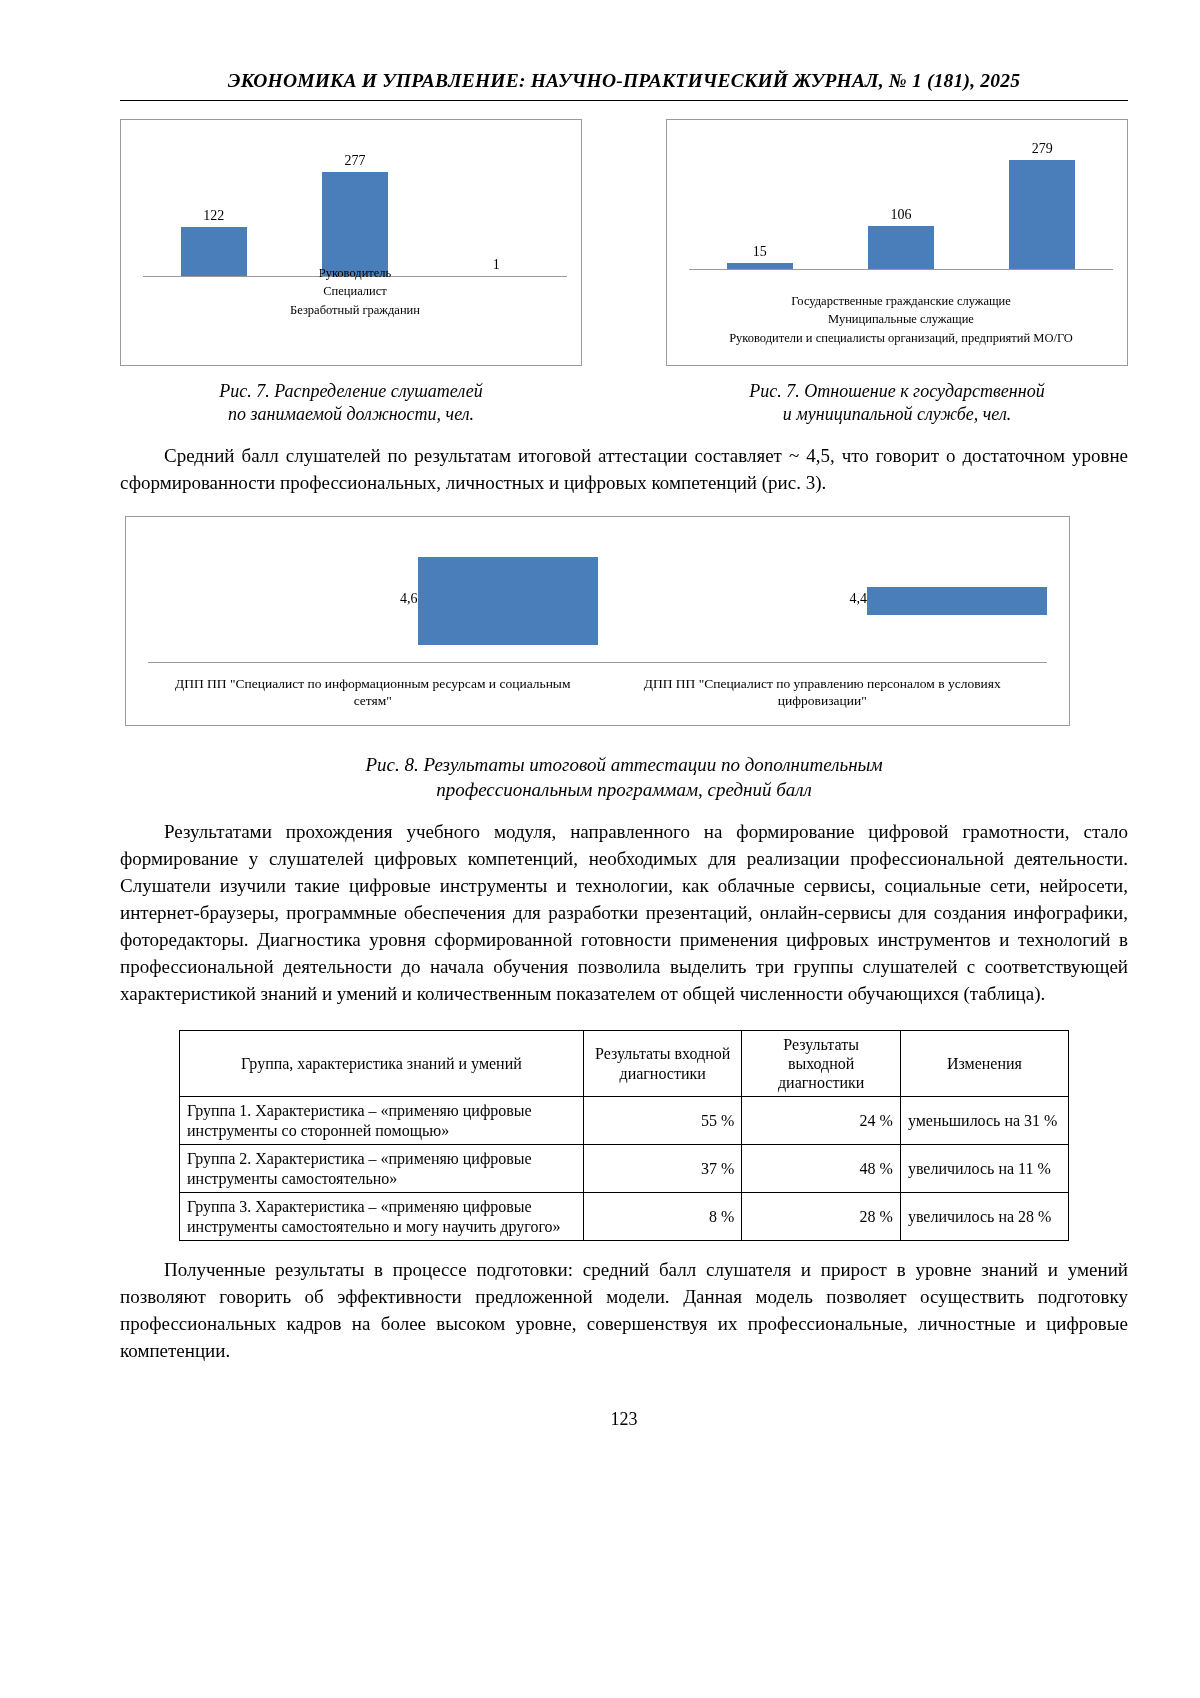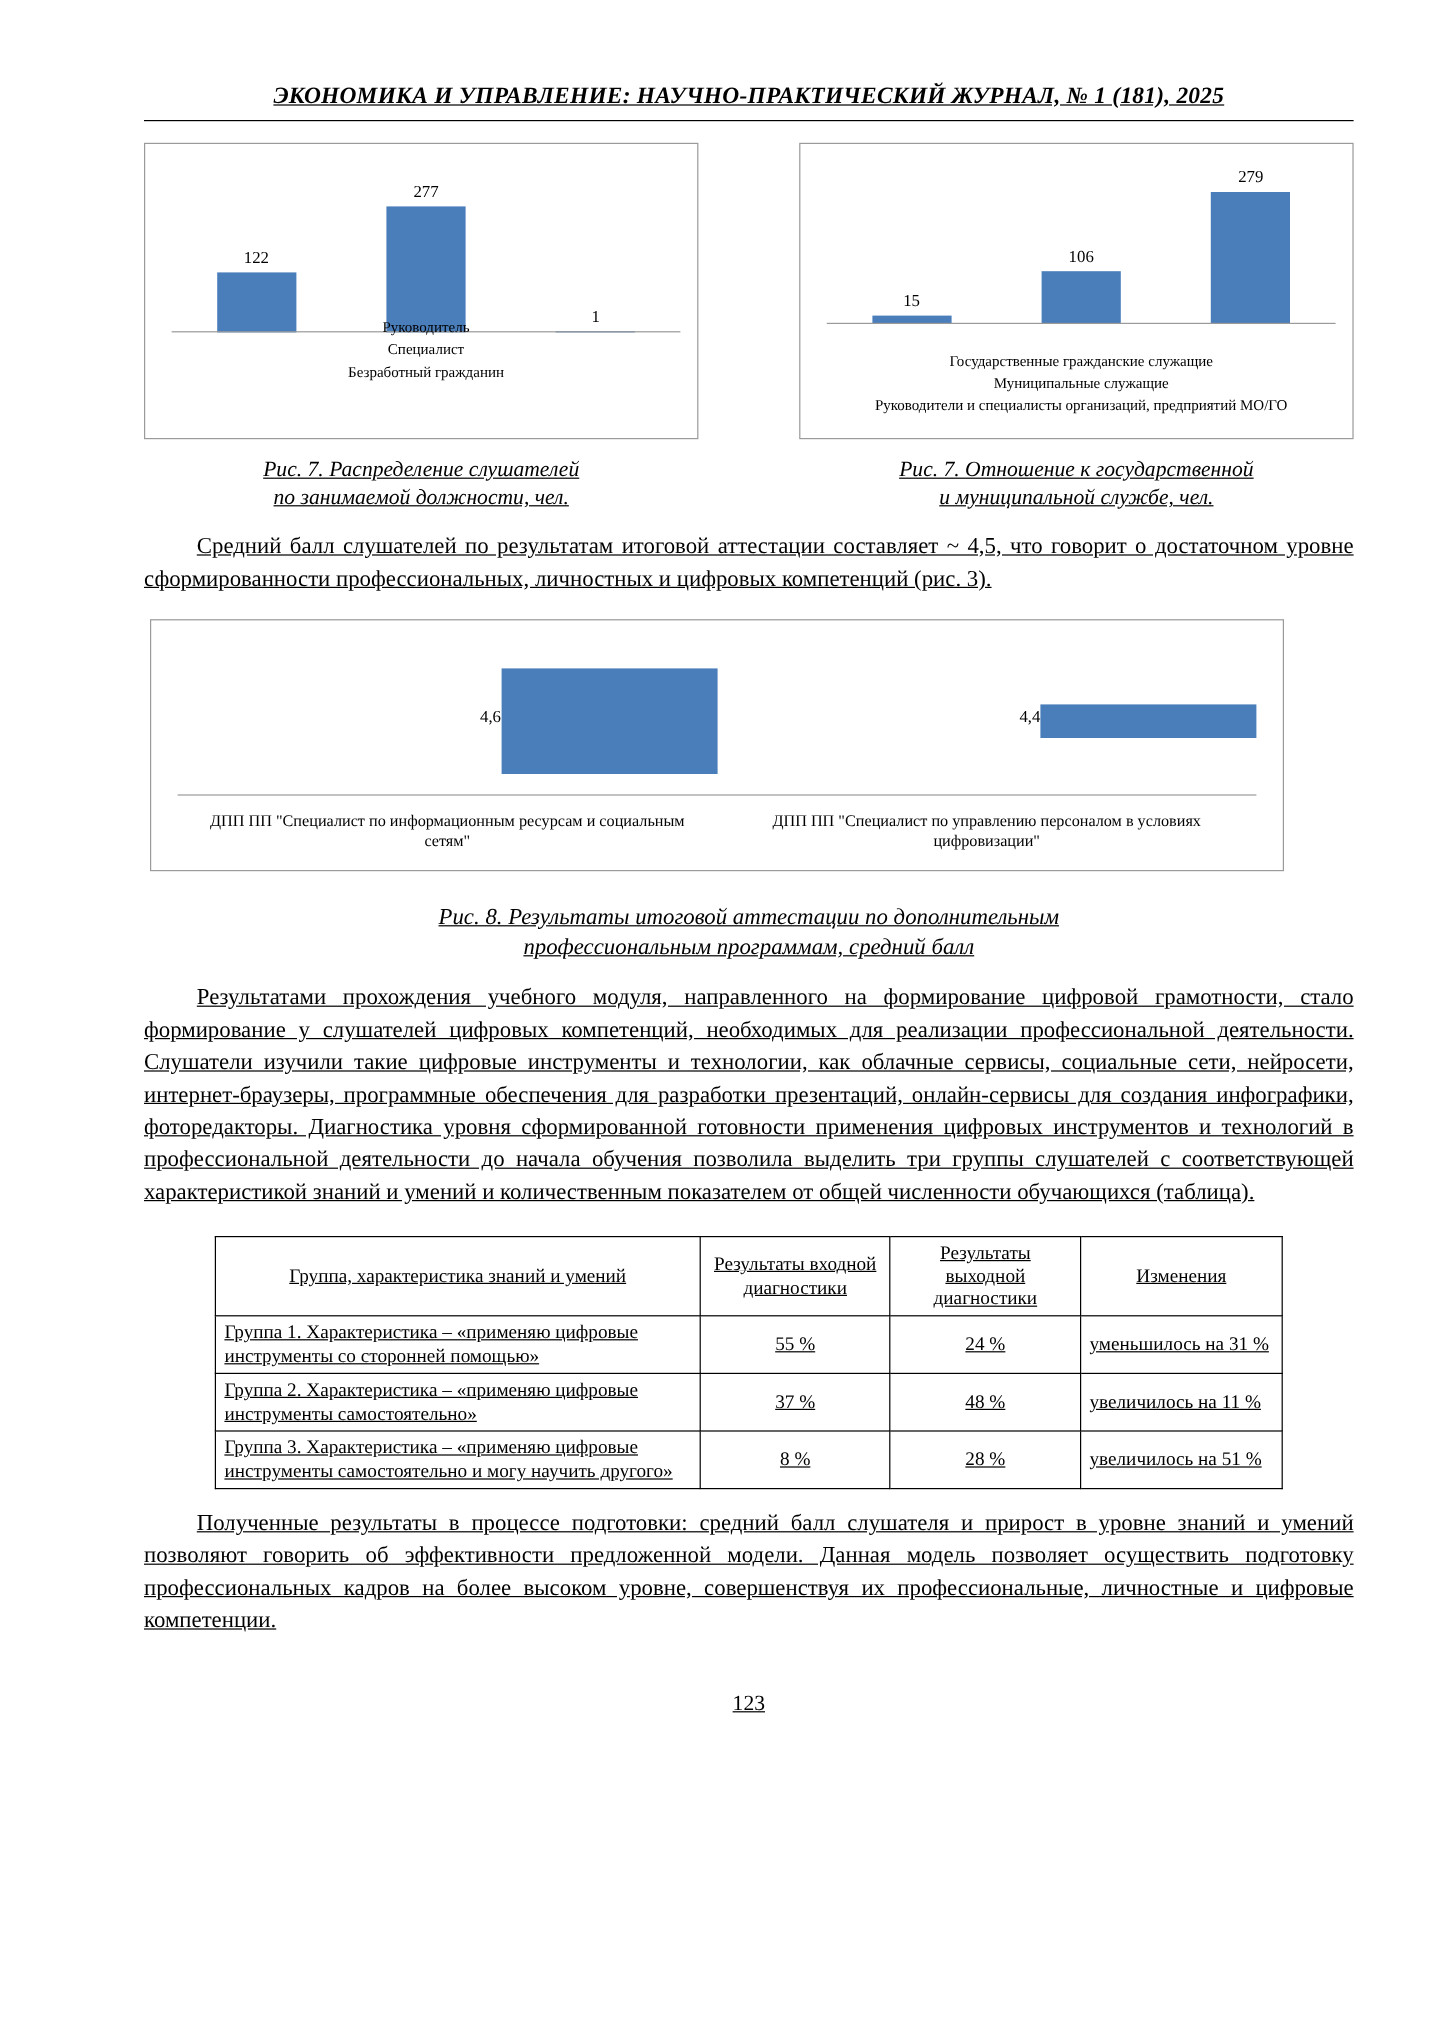--- a/index.html
+++ b/index.html
@@ -13,21 +13,20 @@
     font-family: "Liberation Serif", serif;
     color: #000000;
     position: relative;
   }
   .page {
     width: 1187px;
     min-height: 1698px;
     box-sizing: border-box;
     padding: 70px 59px 40px 120px;
     position: relative;
-    text-decoration: underline;
   }
   .running-head {
     font-style: italic;
     font-weight: bold;
     font-size: 19.5px;
     text-align: center;
     letter-spacing: 0.2px;
     padding-bottom: 8px;
     border-bottom: 1.5px solid #000;
     margin-bottom: 18px;
@@ -180,21 +179,21 @@
     border: 1px solid #000;
     padding: 4px 7px;
     vertical-align: middle;
     font-weight: normal;
   }
   table.data-table thead td {
     text-align: center;
     line-height: 1.2;
   }
   .col-desc { width: 420px; line-height: 1.22; }
-  .col-num { width: 150px; text-align: center; }
+  .col-num { width: 150px; text-align: right; }
   .col-chg { width: 160px; line-height: 1.22; }
   .page-number {
     text-align: center;
     font-size: 18px;
     margin-top: 44px;
   }
 </style>
 </head>
 <body>
 
@@ -315,21 +314,21 @@
       <tr>
         <td class="col-desc">Группа 2. Характеристика – «применяю цифровые инструменты самостоятельно»</td>
         <td class="col-num">37 %</td>
         <td class="col-num">48 %</td>
         <td class="col-chg">увеличилось на 11 %</td>
       </tr>
       <tr>
         <td class="col-desc">Группа 3. Характеристика – «применяю цифровые инструменты самостоятельно и могу научить другого»</td>
         <td class="col-num">8 %</td>
         <td class="col-num">28 %</td>
-        <td class="col-chg">увеличилось на 51 %</td>
+        <td class="col-chg">увеличилось на 28 %</td>
       </tr>
     </tbody>
   </table>
 
   <p class="body-text">Полученные результаты в процессе подготовки: средний балл слушателя и прирост в уровне знаний и умений позволяют говорить об эффективности предложенной модели. Данная модель позволяет осуществить подготовку профессиональных кадров на более высоком уровне, совершенствуя их профессиональные, личностные и цифровые компетенции.</p>
 
   <div class="page-number">123</div>
 
 </div>
 

